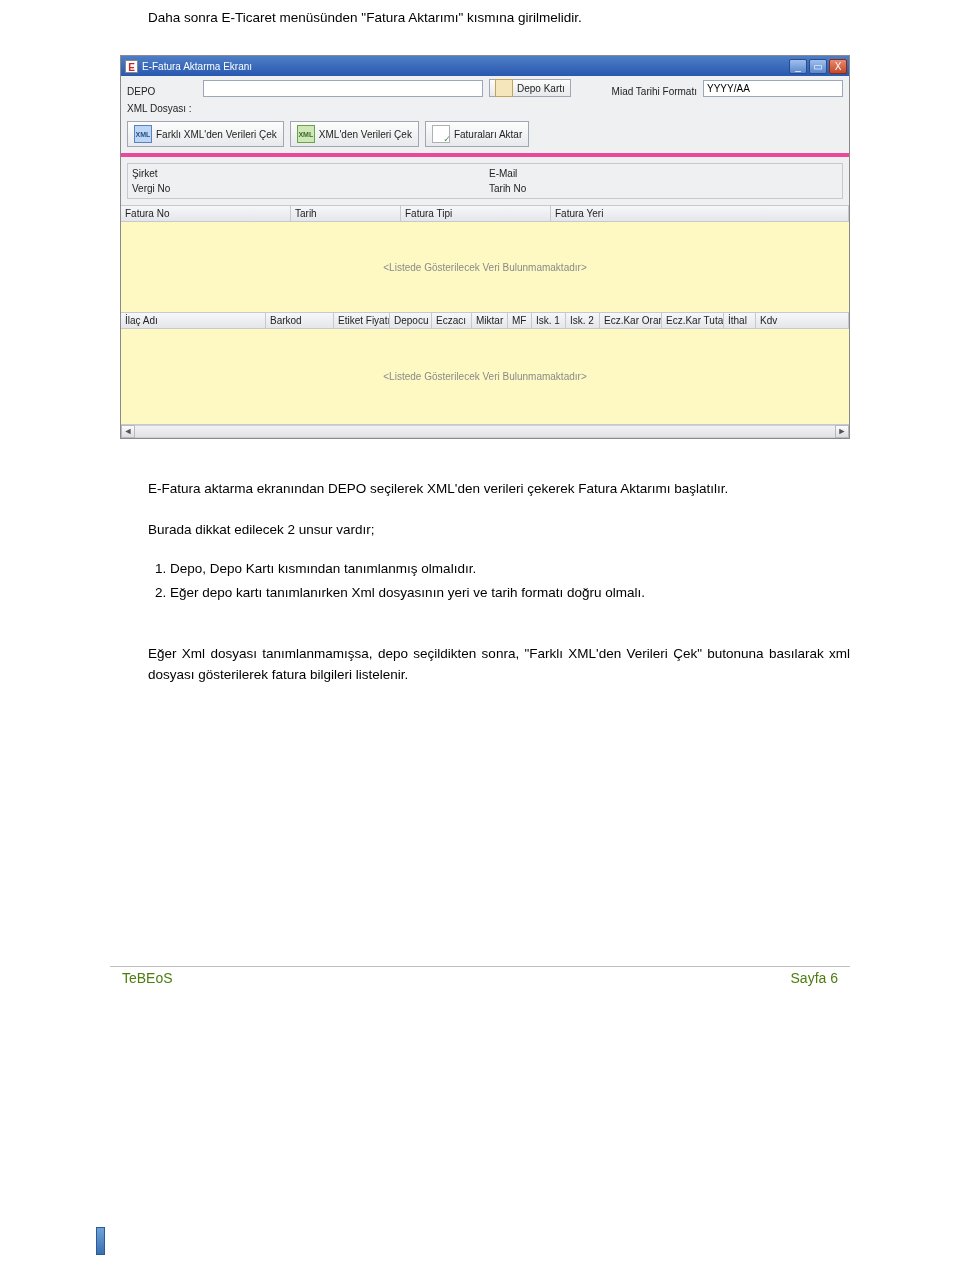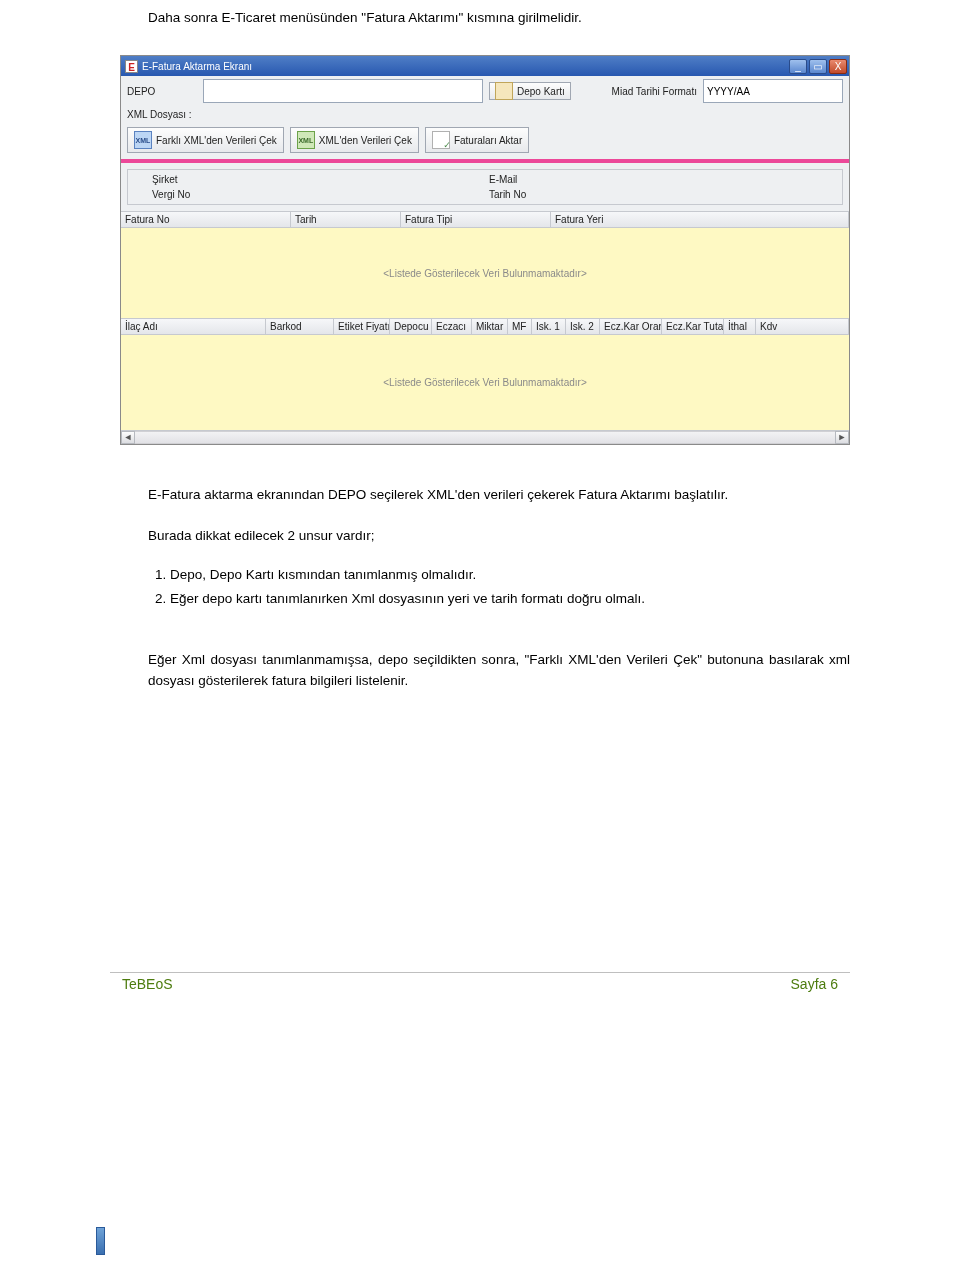--- a/index.html
+++ b/index.html
@@ -59,28 +59,28 @@
     font-size: 10px;
     color: #fff;
     border-radius: 2px;
   }
   .winbtn.close {
     background: linear-gradient(#e98a6f, #c14a2a);
     border-color: #8a2a10;
   }
   .form-row {
     display: flex;
-    align-items: center;
+    align-items: flex-end;
     padding: 3px 6px;
     gap: 6px;
   }
   .lbl { font-size: 10px; }
   .text-input {
     flex: 1;
-    height: 24px;
+    height: 17px;
     border: 1px solid #9aa7b8;
     background: #fff;
     padding: 0 3px;
     font-size: 10px;
   }
   .text-input.sm { flex: 0 0 80px; }
   .btn-icon {
     display: inline-flex;
     align-items: center;
     gap: 4px;
@@ -113,21 +113,21 @@
   .toolbar-row {
     display: flex;
     align-items: center;
     gap: 6px;
     padding: 4px 6px 6px;
     border-bottom: 4px solid #ec4899;
   }
   .info-panel {
     border: 1px solid #c6c9cf;
     margin: 6px;
-    padding: 4px 24px;
+    padding: 4px 4px;
     display: grid;
     grid-template-columns: 60px 1fr 60px 1fr;
     row-gap: 4px;
     column-gap: 8px;
     font-size: 10px;
     background:#eef0f2;
   }
   .grid-header {
     display: flex;
     background: linear-gradient(#f6f7f9, #e4e6ea);

